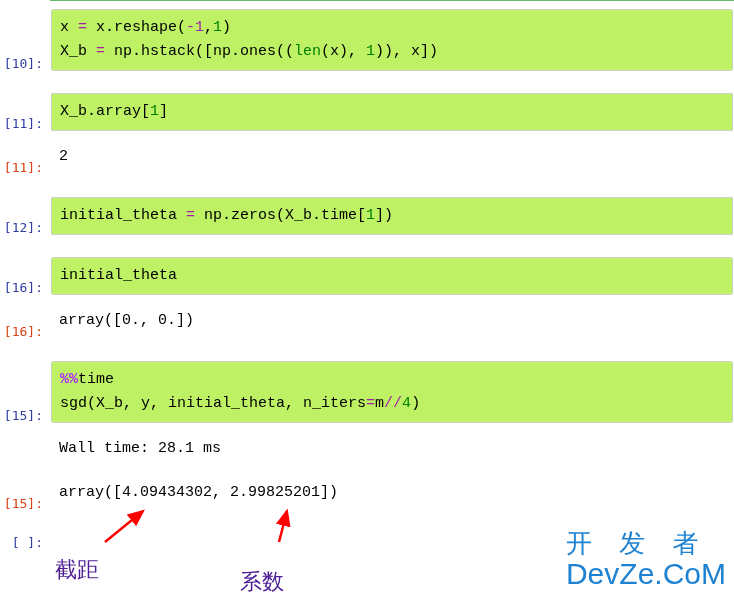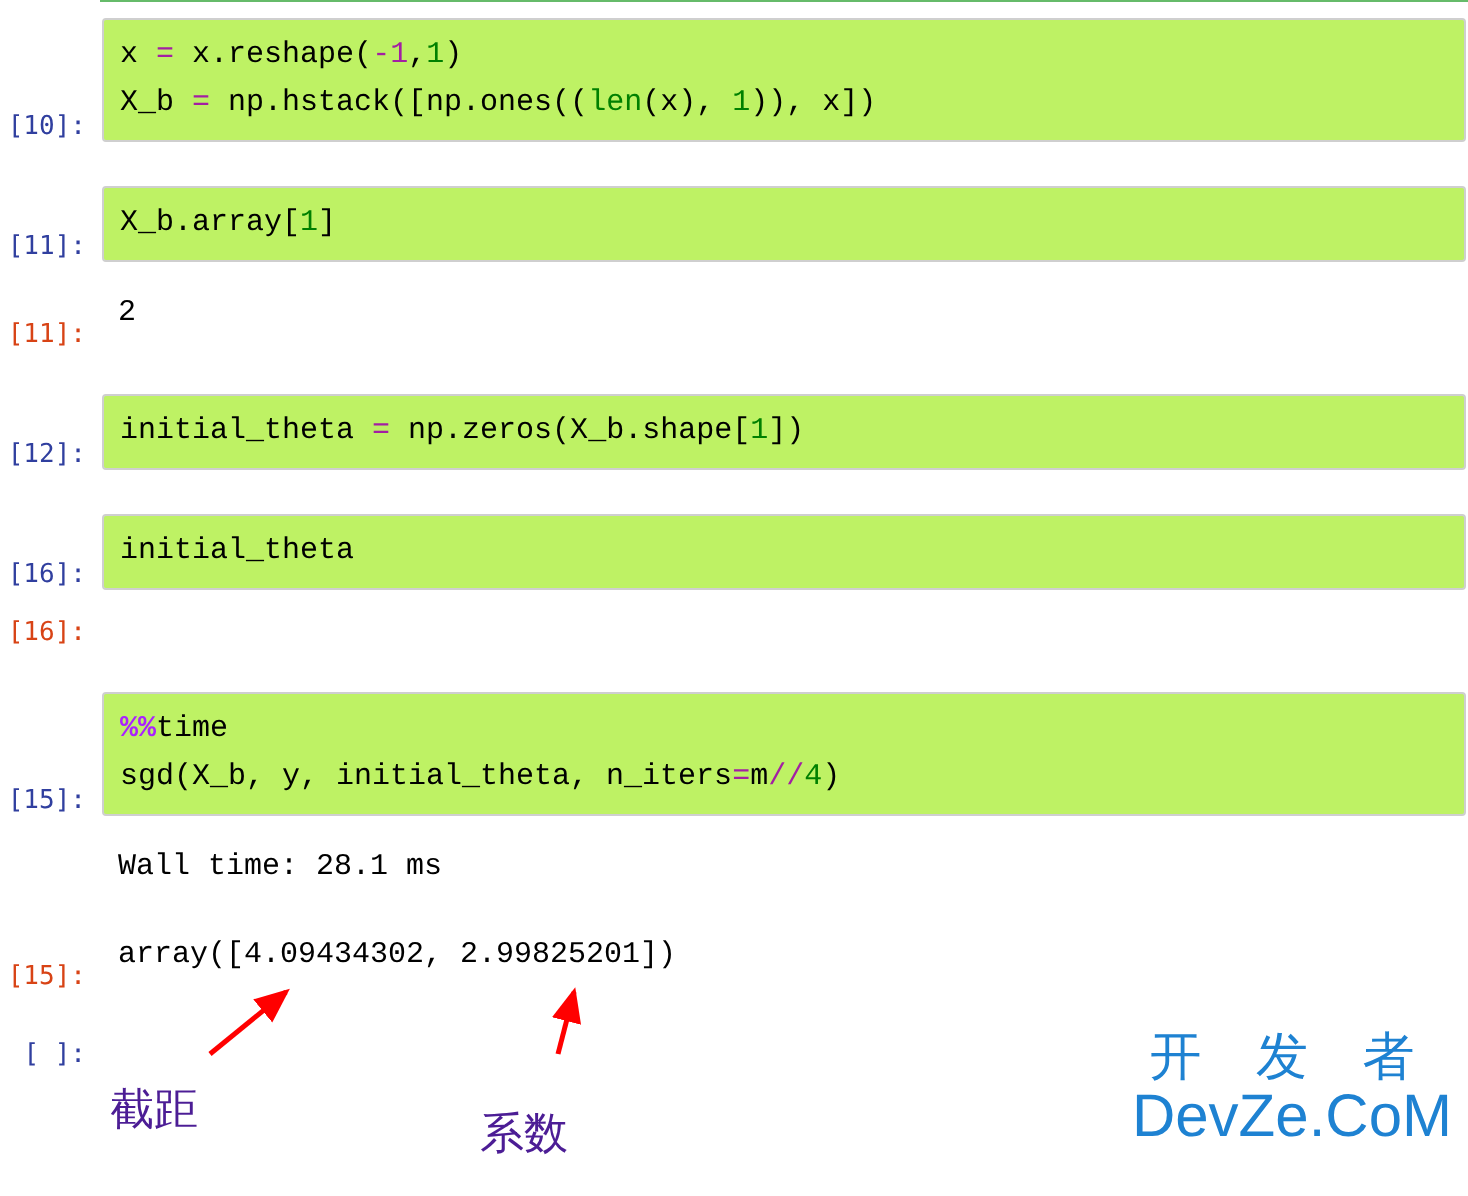--- a/index.html
+++ b/index.html
@@ -70,21 +70,21 @@
     font-size: 22px;
   }
   .arrow {
     position: absolute;
     color: #ff0000;
   }
   .watermark {
     position: absolute;
     right: 8px;
     bottom: 6px;
-    text-align: center;
+    text-align: left;
     font-family: "Microsoft YaHei", sans-serif;
     line-height: 1.05;
     pointer-events:none;
   }
   .wm-cn { color: #1E82D2; font-size: 26px; letter-spacing: 10px; }
   .wm-en { color: #1E82D2; font-size: 30px; letter-spacing: 0;}
 </style>
 </head>
 <body>
 
@@ -105,32 +105,33 @@
 
 <div class="cell">
   <div class="prompt out">[11]:</div>
   <div class="outputbox">2</div>
 </div>
 
 <div class="spacer"></div>
 
 <div class="cell">
   <div class="prompt in">[12]:</div>
-  <div class="inputbox"><span>initial_theta </span><span class="tok-op">=</span><span> np.zeros(X_b.shape[</span><span class="tok-num">1</span><span>])</span></div>
+  <div class="inputbox"><span>initial_theta </span><span class="tok-op">=</span><span> np.zeros(X_b.time[</span><span class="tok-num">1</span><span>])</span></div>
 </div>
 
 <div class="spacer"></div>
 
 <div class="cell">
   <div class="prompt in">[16]:</div>
   <div class="inputbox"><span>initial_theta</span></div>
 </div>
 
 <div class="cell">
   <div class="prompt out">[16]:</div>
+  <div class="outputbox">array([0., 0.])</div>
 </div>
 
 <div class="spacer"></div>
 
 <div class="cell">
   <div class="prompt in">[15]:</div>
   <div class="inputbox"><span class="tok-magic">%%</span><span>time</span>
 <span>sgd(X_b, y, initial_theta, n_iters</span><span class="tok-op">=</span><span>m</span><span class="tok-op">//</span><span class="tok-num">4</span><span>)</span></div>
 </div>
 

